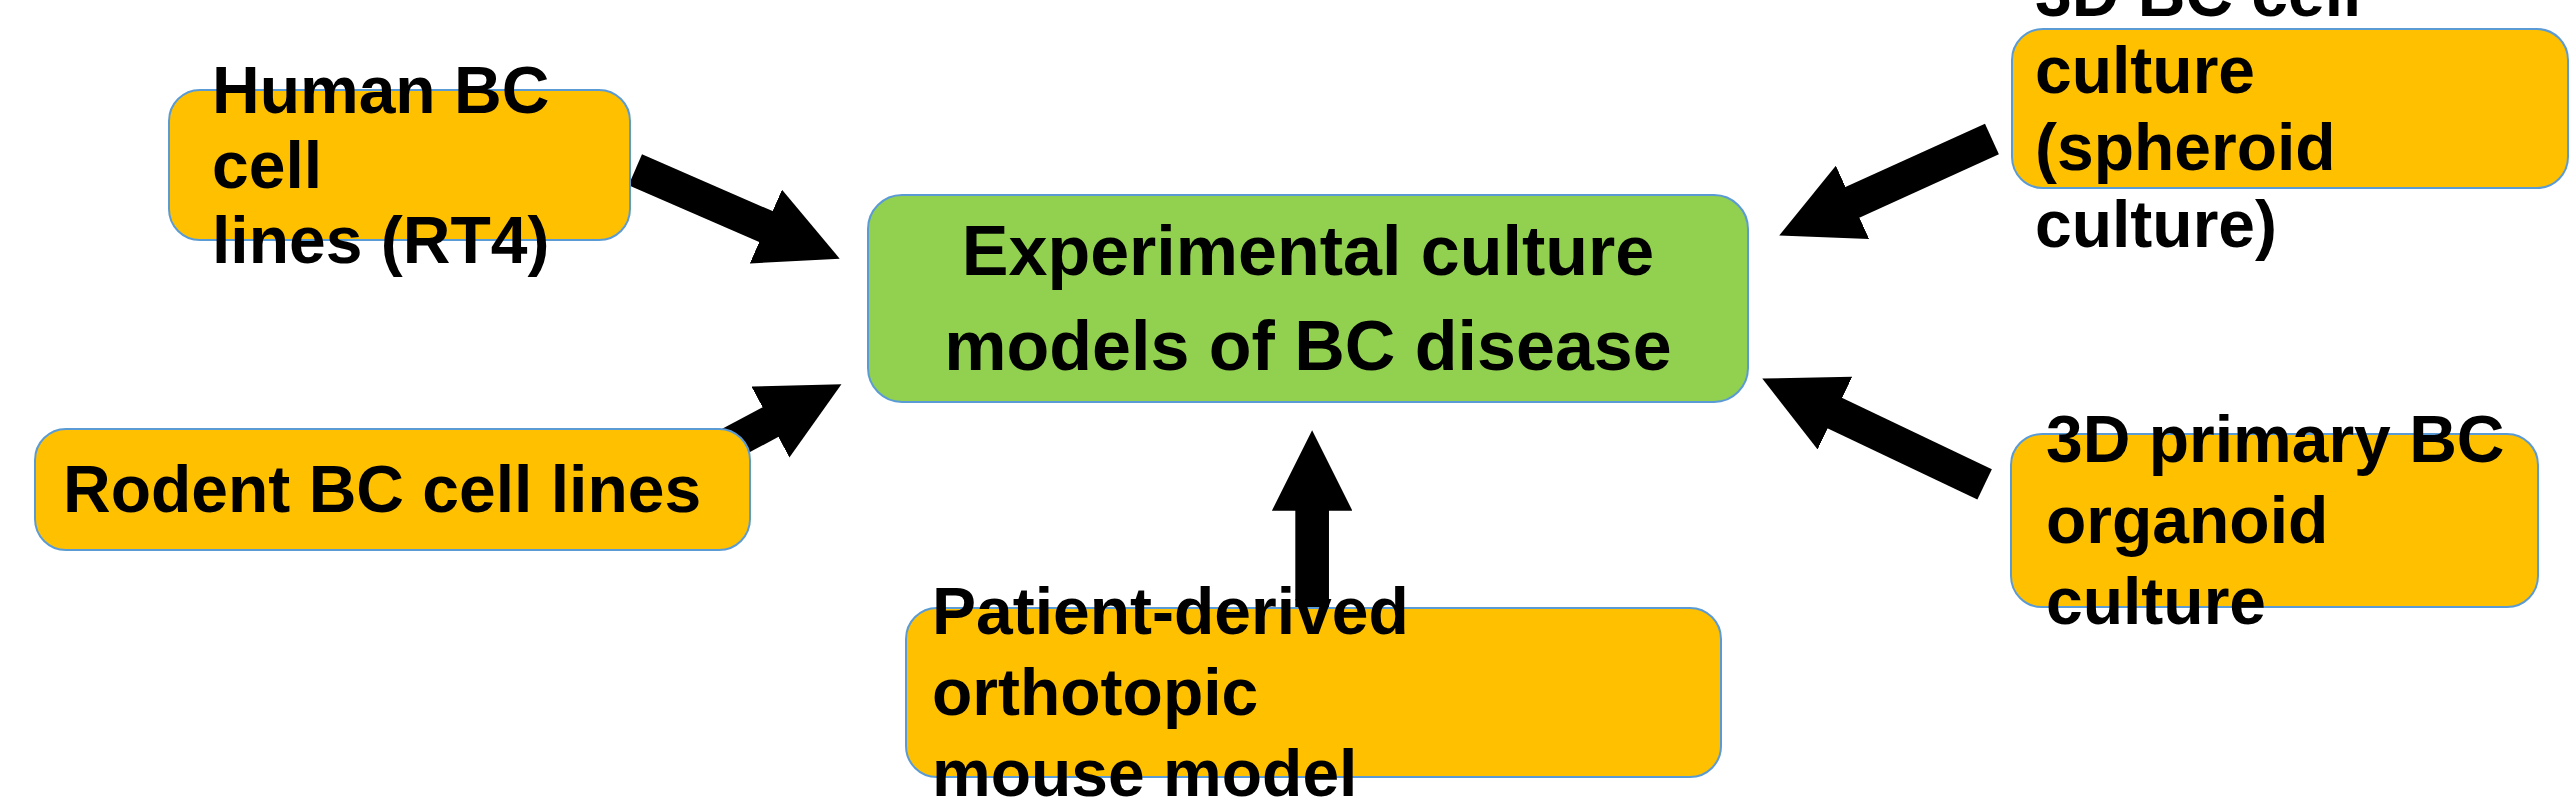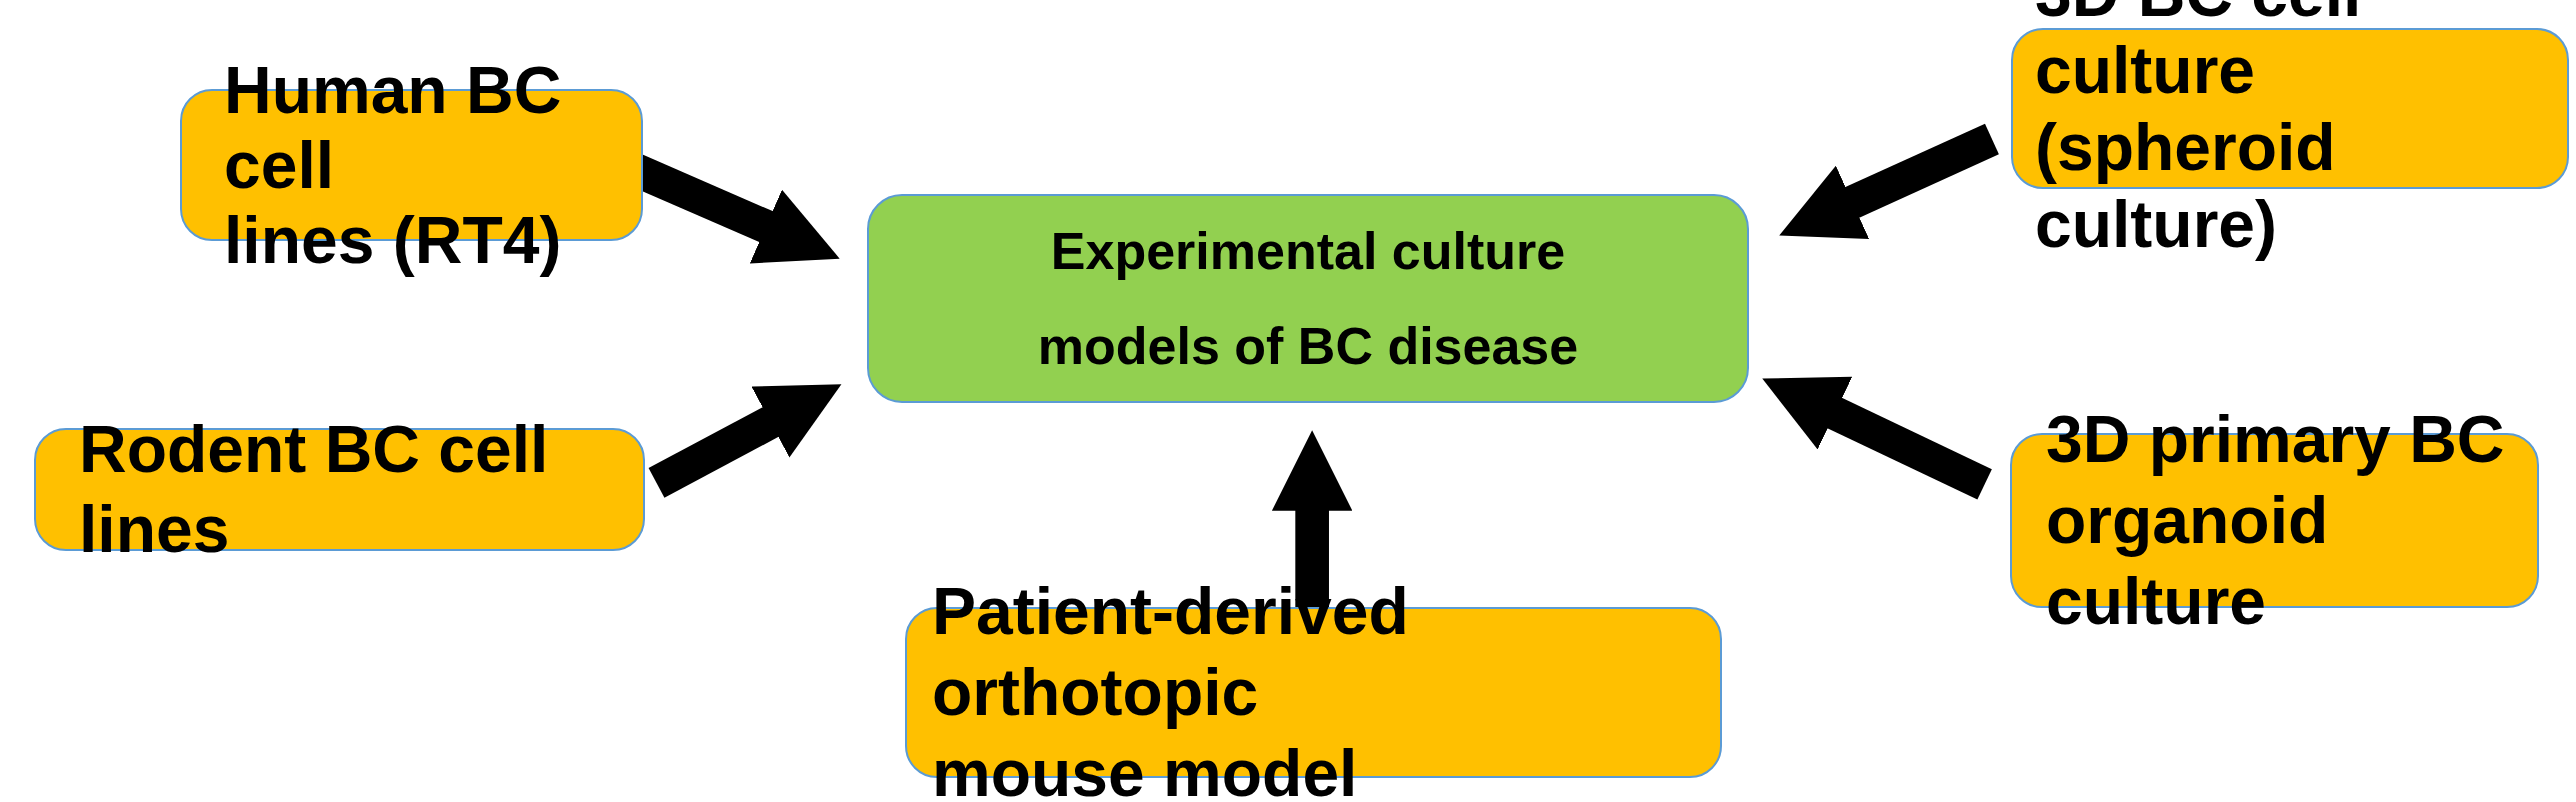--- a/index.html
+++ b/index.html
@@ -21,29 +21,29 @@
     background: var(--node-fill, #FFC000);
     color: var(--text, #000000);
     font-weight: bold;
     display: flex;
     flex-direction: column;
     justify-content: center;
     font-size: 66px;
   }
   .node-label { white-space: pre-line; display: block; }
 
-  #node-human    { left: 168px;  top: 89px; width: 463px;  height: 152px; padding-left: 42px; line-height: 75px; margin-left: 12px; }
-  #node-rodent   { left: 34px;   top: 428px; width: 611px;  height: 123px; padding-left: 43px; line-height: 1.2; justify-content: center; }
+  #node-human    { left: 168px;  top: 89px; width: 463px;  height: 152px; padding-left: 42px; line-height: 75px; }
+  #node-rodent   { left: 34px;   top: 428px; width: 717px;  height: 123px; padding-left: 27px; line-height: 1.2; justify-content: center; }
   #node-patient  { left: 905px; top: 607px; width: 817px; height: 171px; padding-left: 25px; line-height: 81px; }
   #node-spheroid { left: 2011px; top: 28px;  width: 558px;  height: 161px; padding-left: 22px; line-height: 77px; }
   #node-organoid { left: 2010px; top: 433px; width: 529px;  height: 175px; padding-left: 34px; line-height: 81px; }
   #node-center   {
     left: 867px; top: 194px; width: 882px; height: 209px;
     background: var(--center-fill, #92D050);
-    font-size: 52px; line-height: 95px;
+    font-size: 70px; line-height: 95px;
     text-align: center;
     border-radius: 35px;
   }
 
   #arrow-layer {
     position: absolute; left: 0; top: 0;
     width: 2576px; height: 802px;
     pointer-events: none;
   }
   .arrow {

